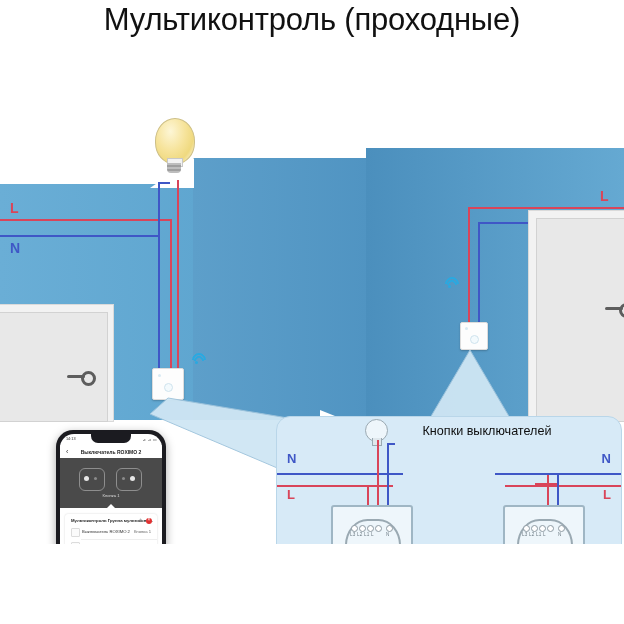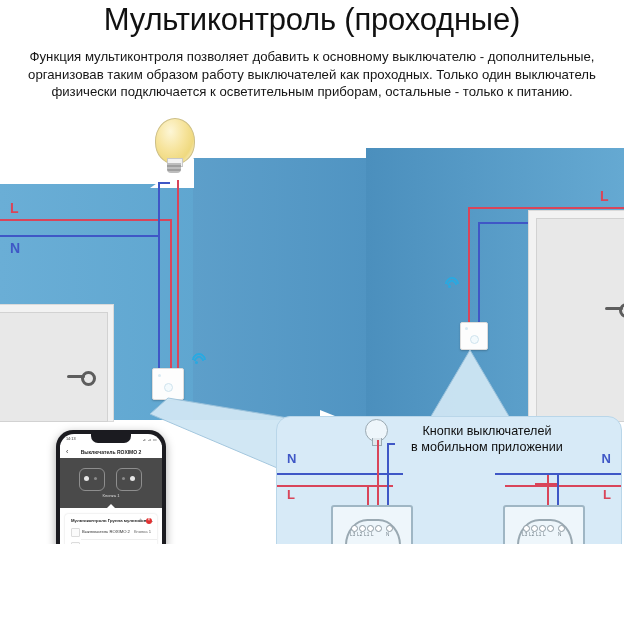--- a/index.html
+++ b/index.html
@@ -99,21 +99,20 @@
   .tgl i{position:absolute;right:1px;top:1px;width:6px;height:6px;border-radius:50%;background:#fff;}
 
   .bigtail{position:absolute;left:0;top:0;}
 </style>
 </head>
 <body>
 
 <div id="stage">
 
   <div class="title">Мультиконтроль (проходные)</div>
-  <div class="subtitle">Функция мультиконтроля позволяет добавить к основному выключателю - дополнительные, организовав таким образом работу выключателей как проходных. Только один выключатель физически подключается к осветительным приборам, остальные - только к питанию.</div>
 
   <div class="scene">
 
     <div class="wall-left"></div>
     <div class="wall-mid"></div>
     <div class="wall-far"></div>
 
     <div class="tri-ceilL"></div>
     <div style="position:absolute;left:366px;top:-4px;width:0;height:0;border-right:0 solid transparent;"></div>
     <div class="tri-floorM"></div>
@@ -183,21 +182,20 @@
 
   <svg class="bigtail" width="624" height="624" style="pointer-events:none;">
     <polygon points="168,398 300,420 282,470 150,414" fill="#cfe6f4" stroke="#9fc4dc" stroke-width="1" opacity="0.95"></polygon>
     <polygon points="470,350 510,418 430,418" fill="#cfe6f4" stroke="#9fc4dc" stroke-width="1" opacity="0.95"></polygon>
   </svg>
 
   <div class="callout">
 
     <div class="ctext">
       <div>Кнопки выключателей</div>
-      <div>в мобильном приложении</div>
     </div>
 
     <div class="sbulb" style="left:88px;top:2px;">
       <div class="g"></div>
         <div class="b"></div>
     </div>
 
     <div class="w wN" style="left:0px;top:56px;width:126px;height:2px;"></div>
     <div class="w wL" style="left:0px;top:68px;width:116px;height:2px;"></div>
     <div class="lbl lbl-N" style="left:10px;top:34px;font-size:13px;">N</div>

